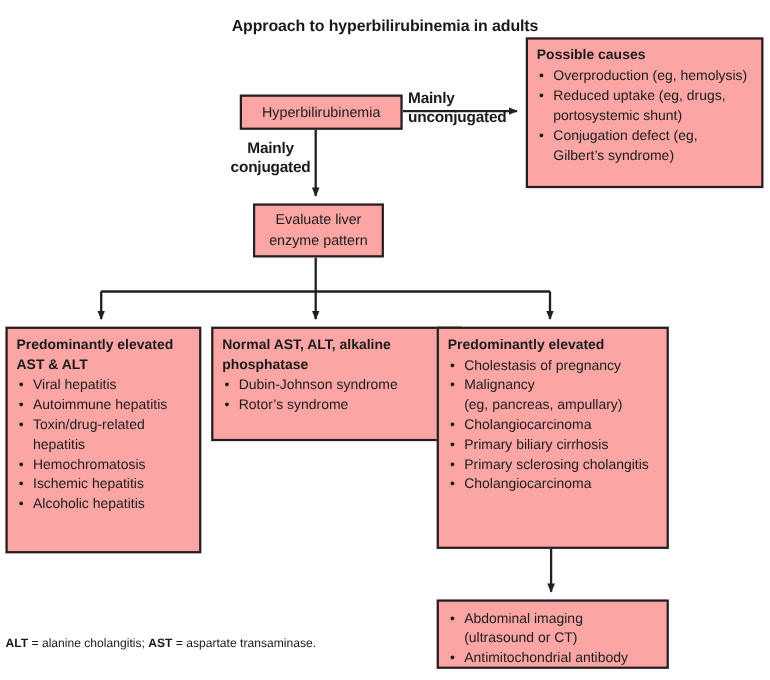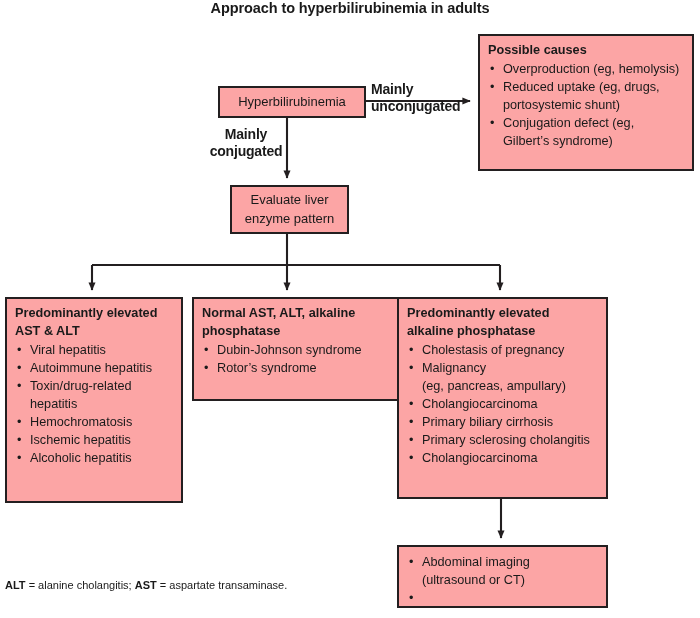--- a/index.html
+++ b/index.html
@@ -17,21 +17,21 @@
   }
   #canvas {
     position: absolute;
     left: 0; top: 0;
     width: 700px;
     height: 618px;
   }
   .abs { position: absolute; }
 
   #chart-title {
-    left: 0; top: 0;
+    left: 0; top: 16px;
     width: 700px;
     text-align: center;
     font-size: 14.5px;
     font-weight: bold;
     letter-spacing: -0.1px;
   }
 
   .node-box {
     box-sizing: border-box;
     border: 2px solid #231f20;
@@ -215,21 +215,20 @@
     </li>
     <li>
       <span class="dot">•</span>
       <span>Rotor’s syndrome</span>
     </li>
   </ul>
 </div>
 
 <div class="abs node-box list-box" id="box-alp">
   <div class="box-head">Predominantly elevated</div>
-  <div class="box-head">alkaline phosphatase</div>
   <ul class="bullets">
     <li>
       <span class="dot">•</span>
       <span>Cholestasis of pregnancy</span>
     </li>
     <li>
       <span class="dot">•</span>
       <span>Malignancy</span>
       <span class="cont">(eg, pancreas, ampullary)</span>
     </li>
@@ -254,20 +253,21 @@
 
 <div class="abs node-box list-box" id="box-imaging">
   <ul class="bullets">
     <li>
       <span class="dot">•</span>
       <span>Abdominal imaging</span>
       <span class="cont">(ultrasound or CT)</span>
     </li>
     <li>
       <span class="dot">•</span>
+      <span>Antimitochondrial antibody</span>
     </li>
   </ul>
 </div>
 
 <div class="abs" id="footnote">
   <span>ALT</span><span class="reg"> = alanine cholangitis; </span><span>AST</span><span class="reg"> = aspartate transaminase.</span>
 </div>
 
 <div class="abs" id="uworld">©UWorld</div>
 

